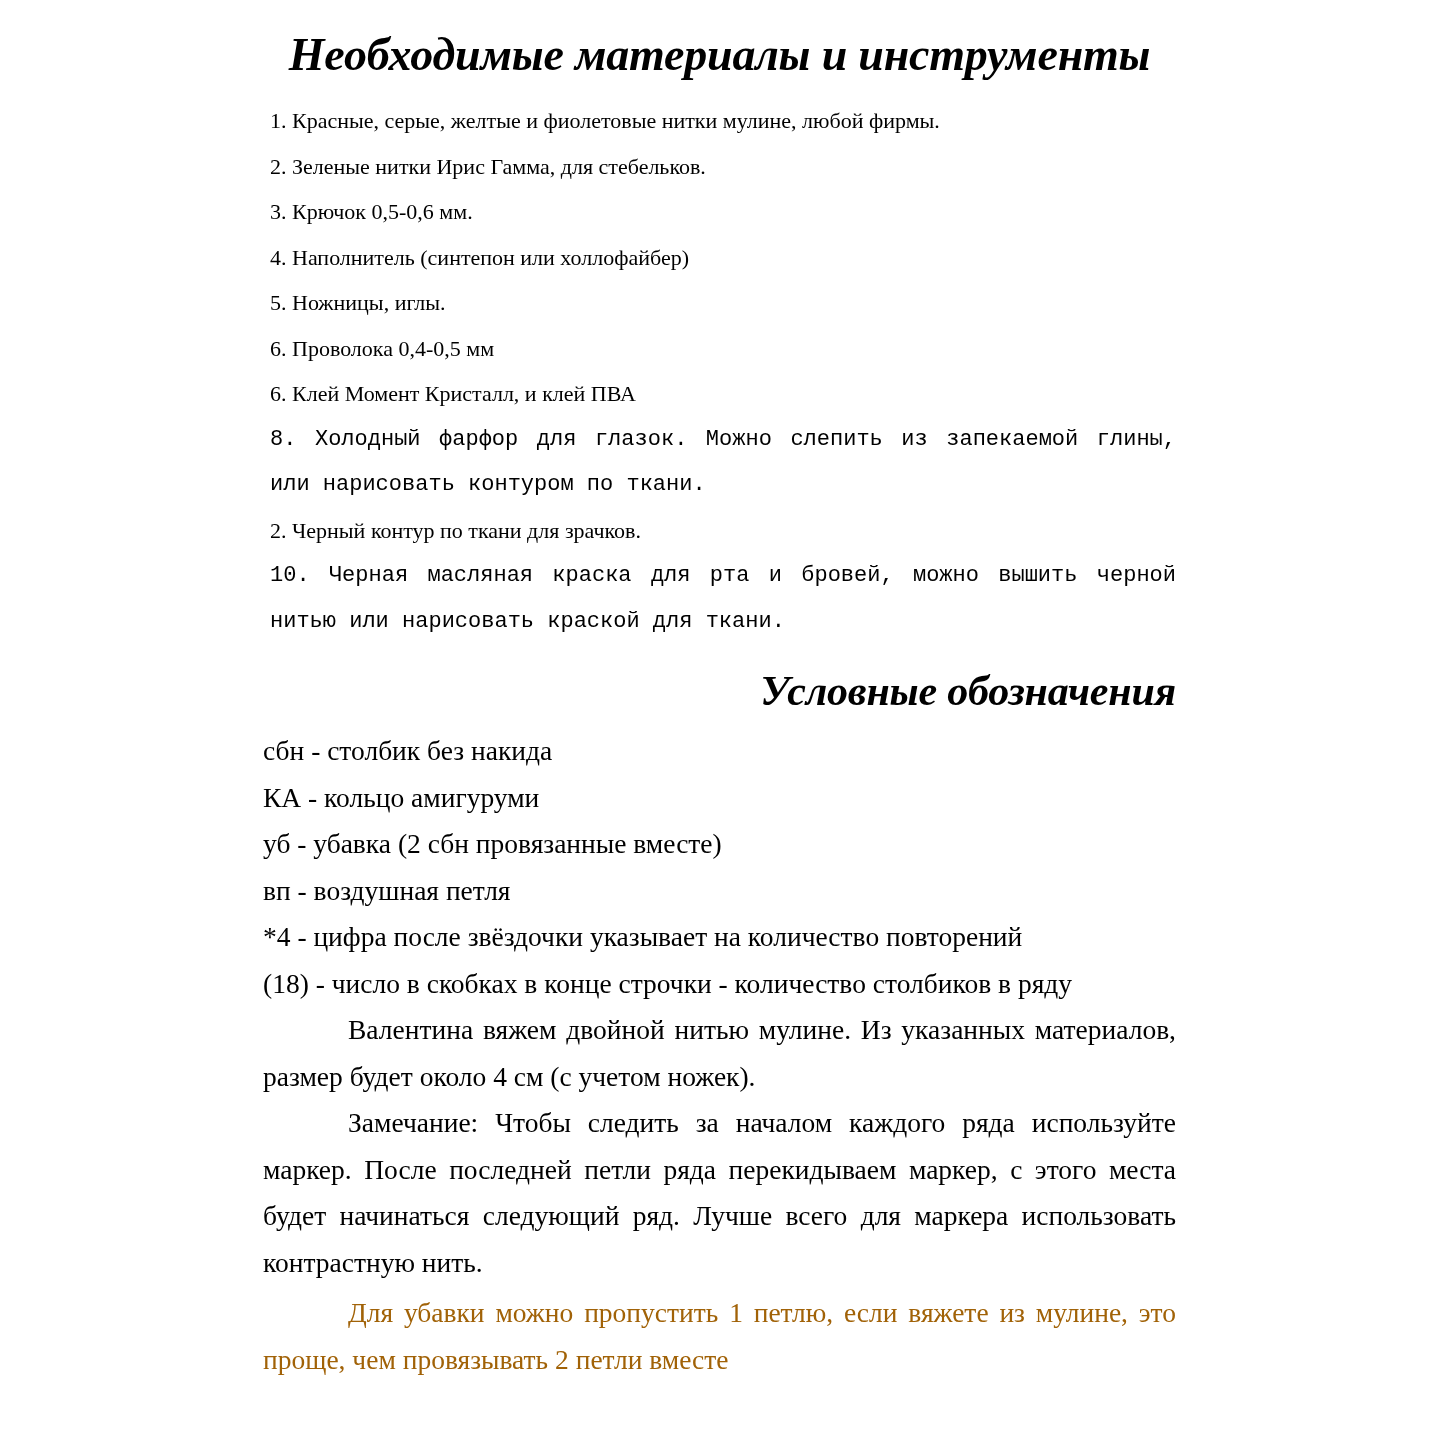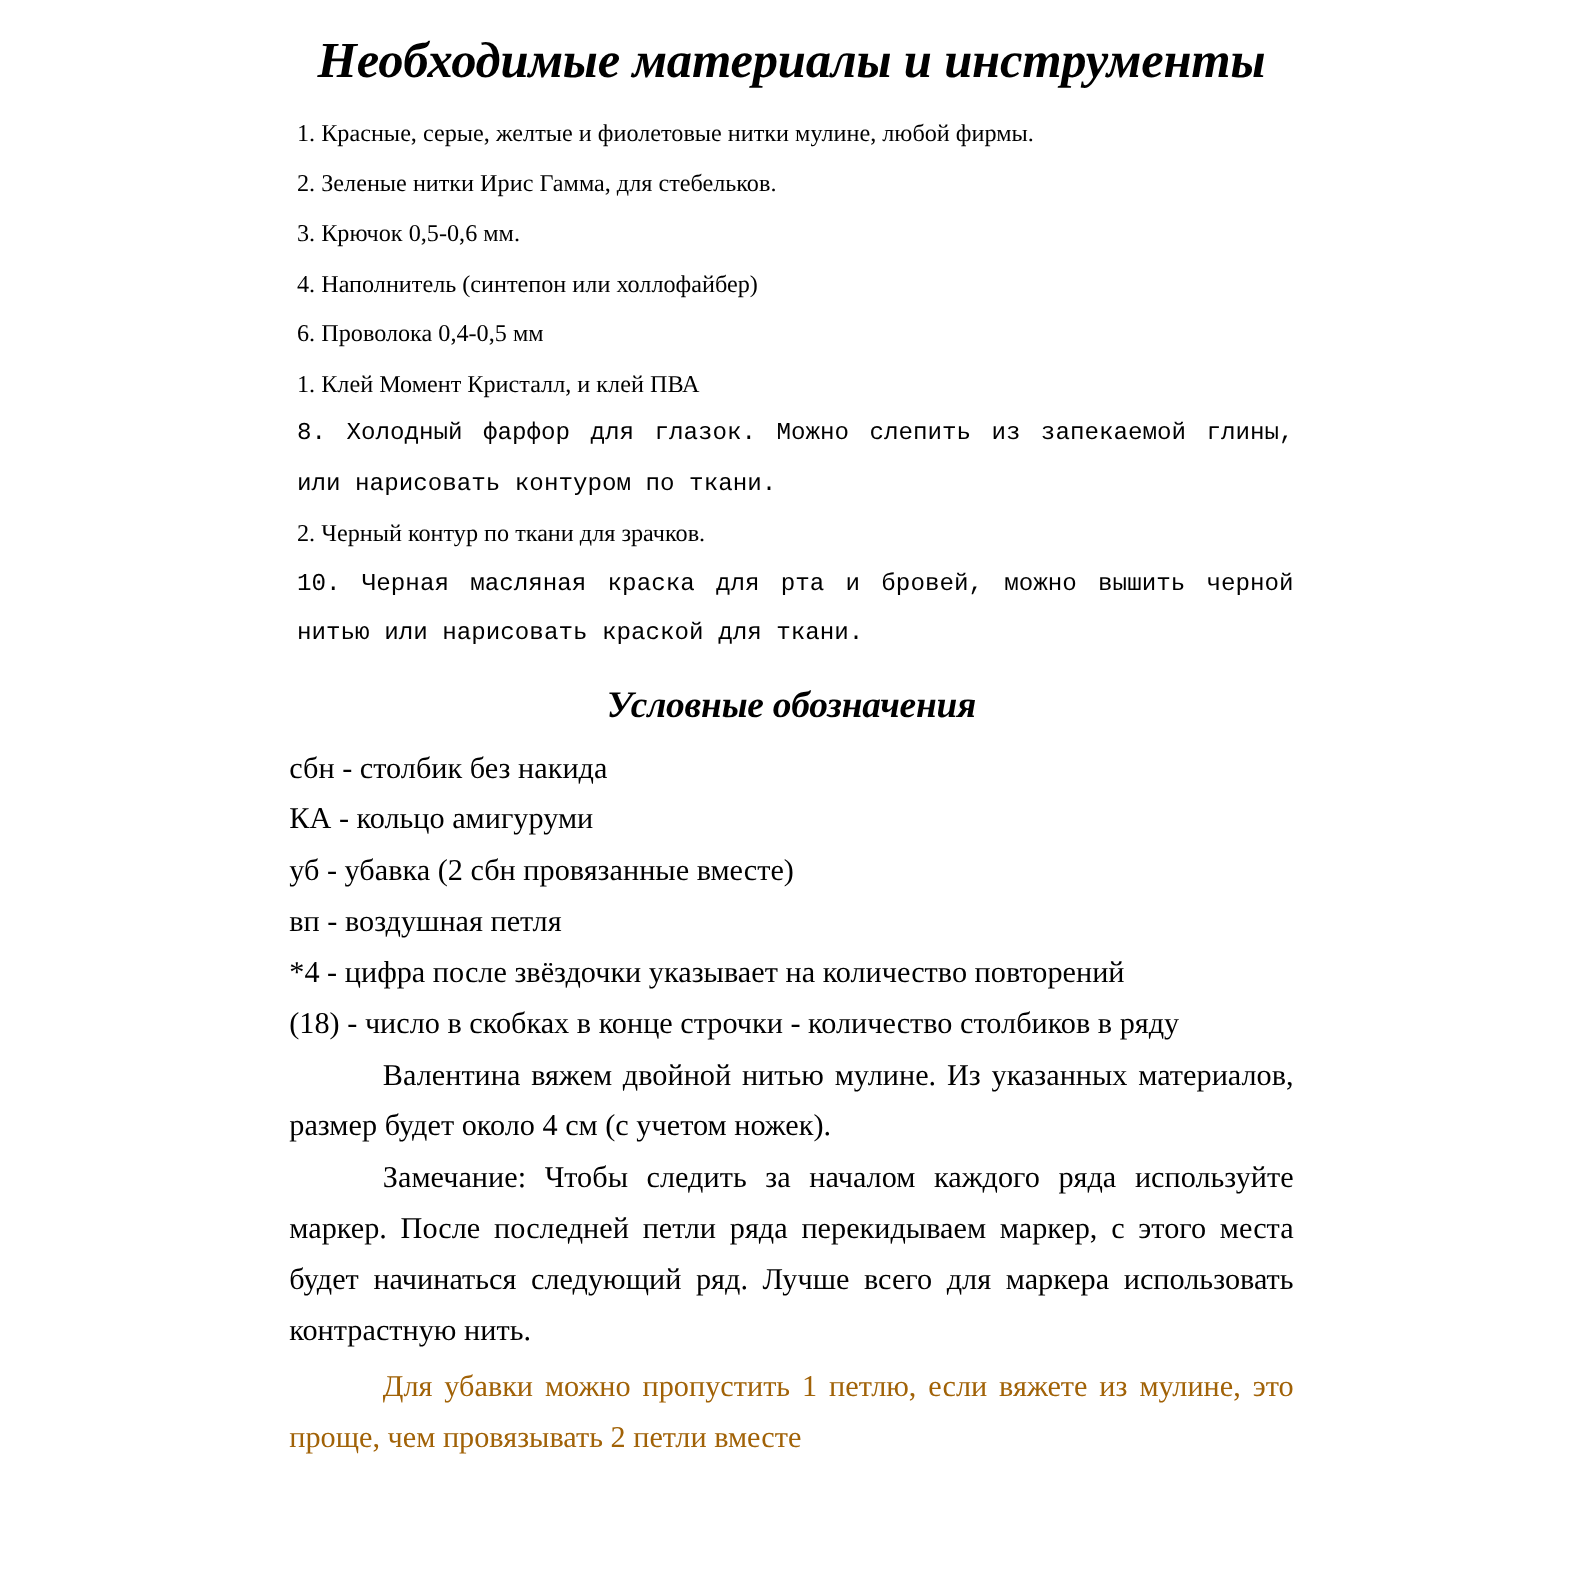--- a/index.html
+++ b/index.html
@@ -37,24 +37,24 @@
     line-height: 1.0;
     margin: 0;
     padding: 0;
     letter-spacing: -0.2px;
     white-space: nowrap;
   }
 
   .title-block-1 { margin-top: 32px; }
 
   .section-title {
-    font-size: 34px;
+    font-size: 42px;
     font-weight: bold;
     font-style: italic;
-    text-align: center;
+    text-align: right;
     line-height: 1.0;
     margin: 0;
     padding: 0;
     letter-spacing: -0.2px;
   }
 
   
   .materials {
     list-style: none;
     margin: 0;
@@ -123,22 +123,23 @@
       <h1 class="doc-title">Необходимые материалы и инструменты</h1>
     </div>
 
     <div class="gap-after-title"></div>
 
     <ol class="materials">
       <li>1. Красные, серые, желтые и фиолетовые нитки мулине, любой фирмы.</li>
       <li>2. Зеленые нитки Ирис Гамма, для стебельков.</li>
       <li>3. Крючок 0,5-0,6 мм.</li>
       <li>4. Наполнитель (синтепон или холлофайбер)</li>
+      <li>5. Ножницы, иглы.</li>
       <li>6. Проволока 0,4-0,5 мм</li>
-      <li>1. Клей Момент Кристалл, и клей ПВА</li>
+      <li>6. Клей Момент Кристалл, и клей ПВА</li>
       <li class="wrap">8. Холодный фарфор для глазок. Можно слепить из запекаемой глины, или нарисовать контуром по ткани.</li>
       <li>2. Черный контур по ткани для зрачков.</li>
       <li class="wrap">10. Черная масляная краска для рта и бровей, можно вышить черной нитью или нарисовать краской для ткани.</li>
     </ol>
 
     <div class="gap-before-sec2"></div>
 
     <h2 class="section-title">Условные обозначения</h2>
 
     <div class="gap-after-sec2"></div>

